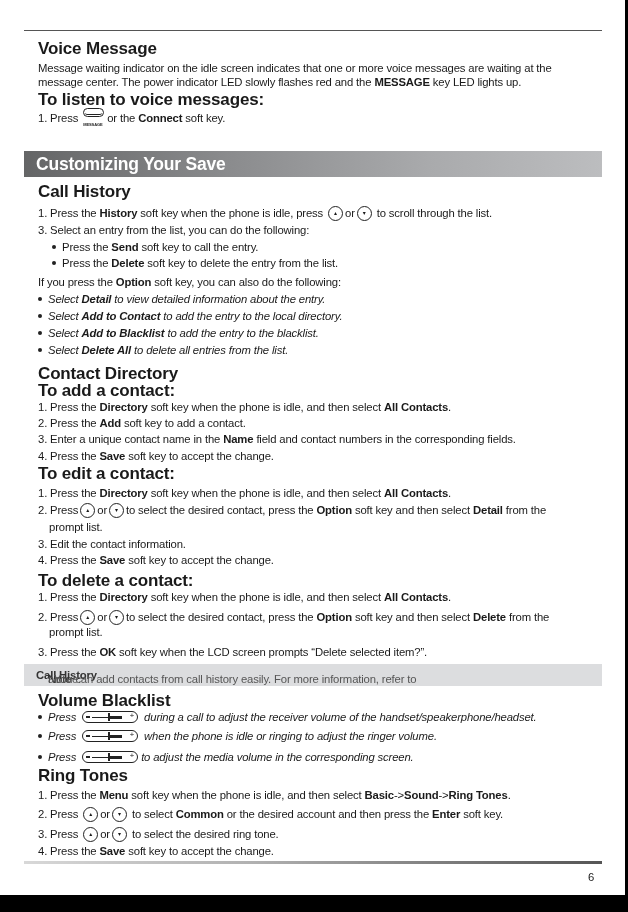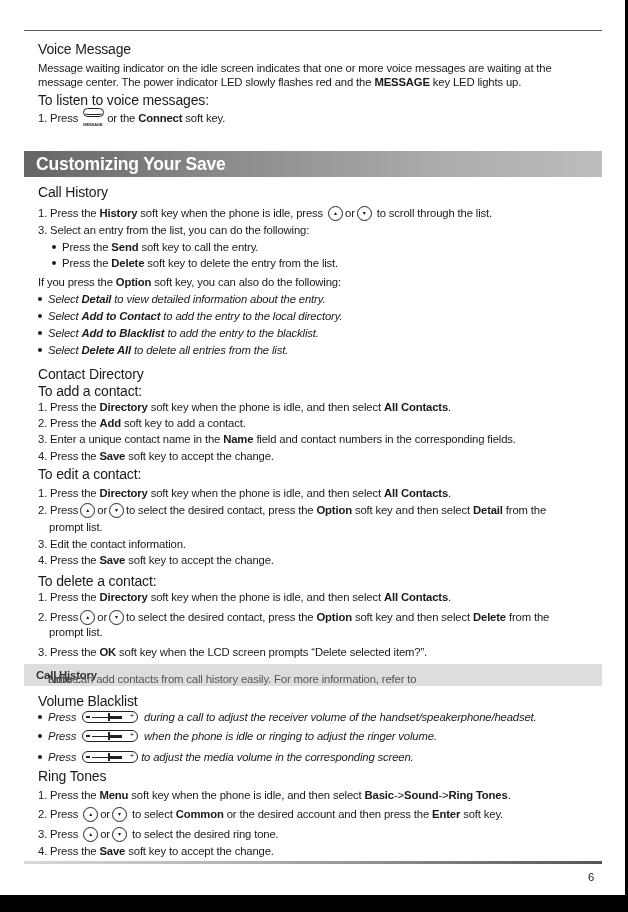--- a/index.html
+++ b/index.html
@@ -3,21 +3,21 @@
 <meta charset="utf-8">
 <style>
   html, body { margin:0; padding:0; }
   body { width:628px; height:912px; background:#fff; position:relative; overflow:hidden;
          font-family:"Liberation Sans", sans-serif; color:#1a1a1a; }
   .page { position:absolute; left:0; top:0; width:625px; height:895px; background:#fff; }
   .right-border { position:absolute; left:625px; top:0; width:3px; height:912px; background:#000; }
   .bottom-band { position:absolute; left:0; top:895px; width:628px; height:17px; background:#000; }
   .top-rule { position:absolute; left:24px; top:30px; width:578px; height:1px; background:#555; }
   .line { position:absolute; left:38px; font-size:11.3px; line-height:14px; white-space:nowrap; letter-spacing:-0.15px; }
-  .h { font-weight:normal; font-size:14px; }
+  .h { font-weight:bold; font-size:17px; }
   b { font-weight:bold; }
   .ind1 { left:49px; }
   .bul { left:38px;font-style:italic; }
   .bul2 { left:52px; }
   .dot { display:inline-block; width:4px; height:4px; border-radius:50%; background:#222; margin-right:6px; vertical-align:middle; position:relative; top:-1px; }
   .section-bar { position:absolute; left:24px; top:151px; width:578px; height:26px;
     background:linear-gradient(to right, #646566 0%, #8a8b8d 35%, #a9aaac 70%, #bcbdbf 100%); }
   .section-bar span { position:absolute; left:12px; top:2px; color:#fff; font-weight:bold; font-size:17.5px; line-height:22px; letter-spacing:-0.2px; }
   .note { position:absolute; left:24px; top:664px; width:578px; height:22px; background:#dcdddf; }
   .note span { position:absolute; left:12px; top:4px; font-size:11.3px; line-height:14px; color:#555; white-space:nowrap; letter-spacing:-0.15px; }

